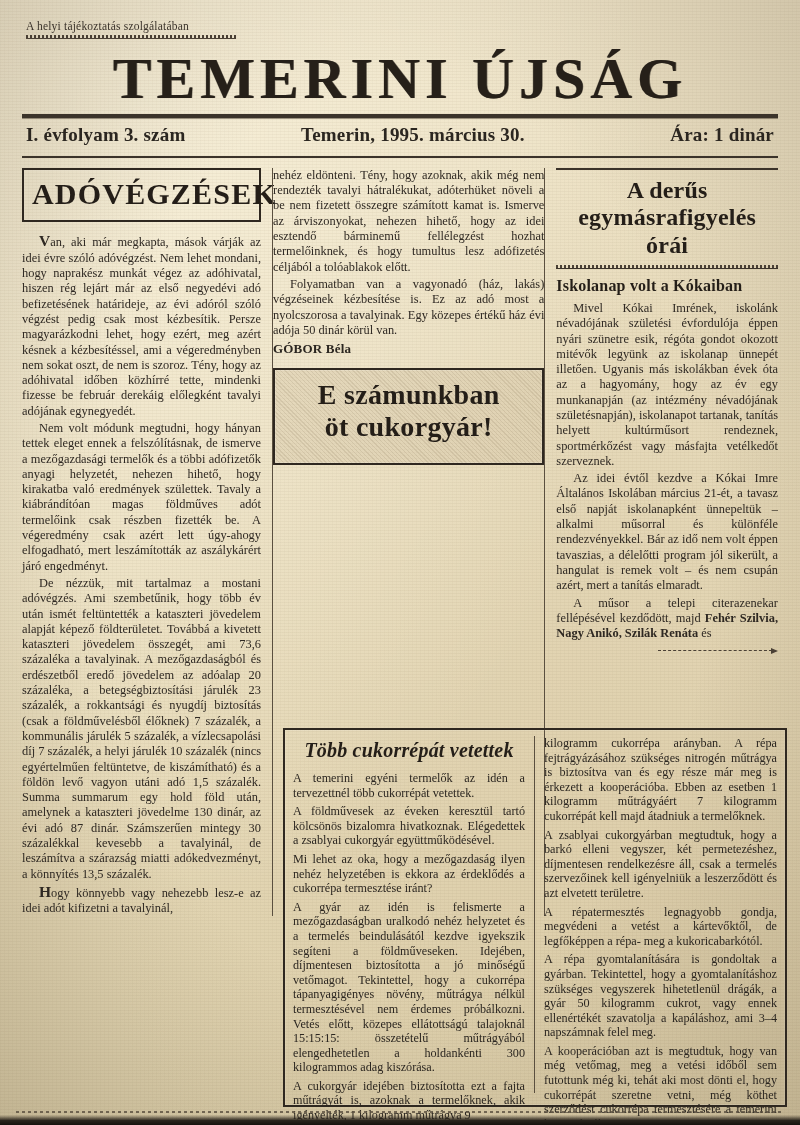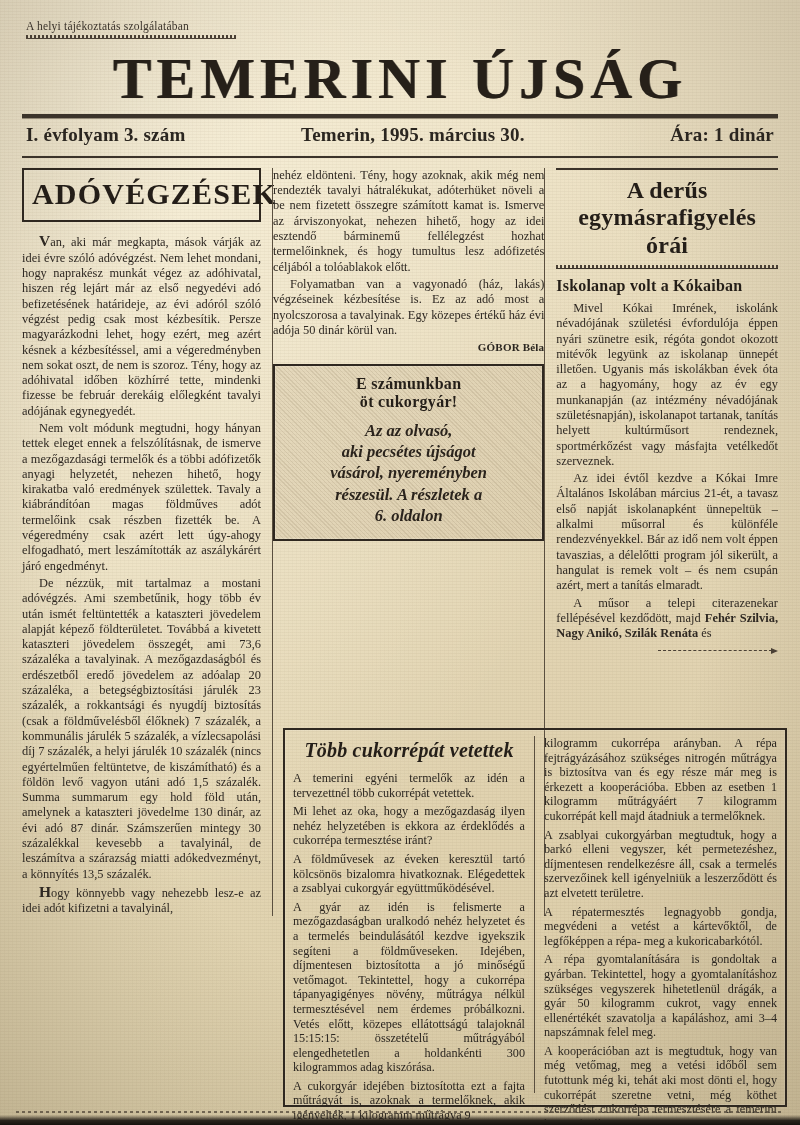--- a/index.html
+++ b/index.html
@@ -125,40 +125,39 @@
   .headbox h1 {
     margin: 4px;
     text-align: center;
     font-size: 30px;
     font-weight: 700;
     letter-spacing: 1.2px;
     line-height: 1.02;
     color: #241e18;
   }
   .byline {
-    text-align: right;
-    font-weight: bold;
-    font-size: 11px;
+    font-weight: bold;
+    font-size: 13px;
     margin-top: 3px;
     letter-spacing: 0.2px;
   }
 
   
   .promo {
     border: 2px solid #2f2820;
     margin: 11px 0 11px 0;
     padding: 9px 9px 12px 9px;
     text-align: center;
     background:
       repeating-linear-gradient(45deg, rgba(120,102,72,0.14) 0 1px, rgba(255,255,255,0) 1px 3px),
       rgba(214,200,168,0.45);
     box-shadow: inset 0 0 0 1px rgba(255,255,255,0.15);
   }
   .promo .p-head {
-    font-size: 16px;
+    font-size: 28px;
     font-weight: bold;
     line-height: 1.14;
     letter-spacing: 0.3px;
     color: #241e18;
     margin-bottom: 8px;
   }
   .promo .p-sub {
     font-style: italic;
     font-weight: bold;
     font-size: 16.5px;
@@ -296,27 +295,20 @@
           <p style="text-indent:0">nehéz eldönteni. Tény, hogy azoknak, akik még nem rendezték tavalyi hátralékukat, adóterhüket növeli a be nem fizetett összegre számított kamat is. Ismerve az árviszonyokat, nehezen hihető, hogy az idei esztendő bárminemű fellélegzést hozhat termelőinknek, és hogy tumultus lesz adófizetés céljából a tolóablakok előtt.</p>
           <p>Folyamatban van a vagyonadó (ház, lakás) végzéseinek kézbesítése is. Ez az adó most a nyolcszorosa a tavalyinak. Egy közepes értékű ház évi adója 50 dinár körül van.</p>
         </div>
         <div class="byline">GÓBOR Béla</div>
 
         <div class="promo">
           <div class="p-head">
             <div>E számunkban</div>
             <div>öt cukorgyár!</div>
           </div>
-          <div class="p-sub">
-            <div>Az az olvasó,</div>
-            <div>aki pecsétes újságot</div>
-            <div>vásárol, nyereményben</div>
-            <div>részesül. A részletek a</div>
-            <div>6. oldalon</div>
-          </div>
         </div>
       </div>
 
       <div class="col col-right">
         <div class="rcol-rule-top"></div>
         <div class="rcol-title">
           <div>A derűs</div>
           <div>egymásrafigyelés órái</div>
         </div>
         <div class="rcol-rule-bot"></div>
@@ -330,22 +322,22 @@
       </div>
 
     </div>
   </div>
 
   <div class="bottombox">
     <div class="bb-col bb-left">
       <div class="bb-title">Több cukorrépát vetettek</div>
       <div class="bb-txt">
         <p>A temerini egyéni termelők az idén a tervezettnél több cukorrépát vetettek.</p>
+        <p>A földművesek az éveken keresztül tartó kölcsönös bizalomra hivatkoznak. Elégedettek a zsablyai cukorgyár együttműködésével.</p>
         <p>Mi lehet az oka, hogy a mezőgazdaság ilyen nehéz helyzetében is ekkora az érdeklődés a cukorrépa termesztése iránt?</p>
-        <p>A földművesek az éveken keresztül tartó kölcsönös bizalomra hivatkoznak. Elégedettek a zsablyai cukorgyár együttműködésével.</p>
         <p>A gyár az idén is felismerte a mezőgazdaságban uralkodó nehéz helyzetet és a termelés beindulásától kezdve igyekszik segíteni a földműveseken. Idejében, díjmentesen biztosította a jó minőségű vetőmagot. Tekintettel, hogy a cukorrépa tápanyagigényes növény, műtrágya nélkül termesztésével nem érdemes próbálkozni. Vetés előtt, közepes ellátottságú talajoknál 15:15:15: összetételű műtrágyából elengedhetetlen a holdankénti 300 kilogrammos adag kiszórása.</p>
         <p>A cukorgyár idejében biztosította ezt a fajta műtrágyát is, azoknak a termelőknek, akik igényelték, 1 kilogramm műtrágya 9</p>
       </div>
     </div>
     <div class="bb-col bb-right">
       <div class="bb-txt">
         <p>kilogramm cukorrépa arányban. A répa fejtrágyázásához szükséges nitrogén műtrágya is biztosítva van és egy része már meg is érkezett a kooperációba. Ebben az esetben 1 kilogramm műtrágyáért 7 kilogramm cukorrépát kell majd átadniuk a termelőknek.</p>
         <p>A zsablyai cukorgyárban megtudtuk, hogy a barkó elleni vegyszer, két permetezéshez, díjmentesen rendelkezésre áll, csak a termelés szervezőinek kell igényelniük a leszerződött és azt elvetett területre.</p>
         <p>A répatermesztés legnagyobb gondja, megvédeni a vetést a kártevőktől, de legfőképpen a répa- meg a kukoricabarkótól.</p>
         <p>A répa gyomtalanítására is gondoltak a gyárban. Tekintettel, hogy a gyomtalanításhoz szükséges vegyszerek hihetetlenül drágák, a gyár 50 kilogramm cukrot, vagy ennek ellenértékét szavatolja a kapáláshoz, ami 3–4 napszámnak felel meg.</p>

